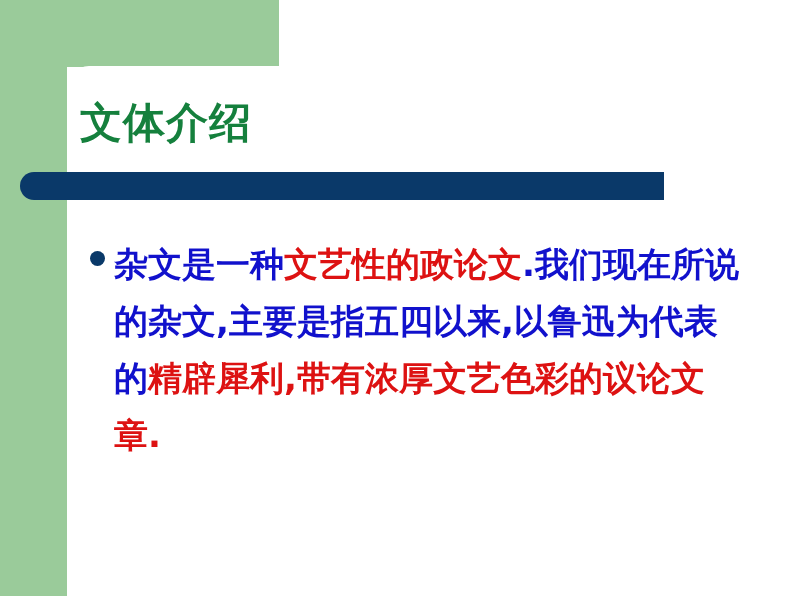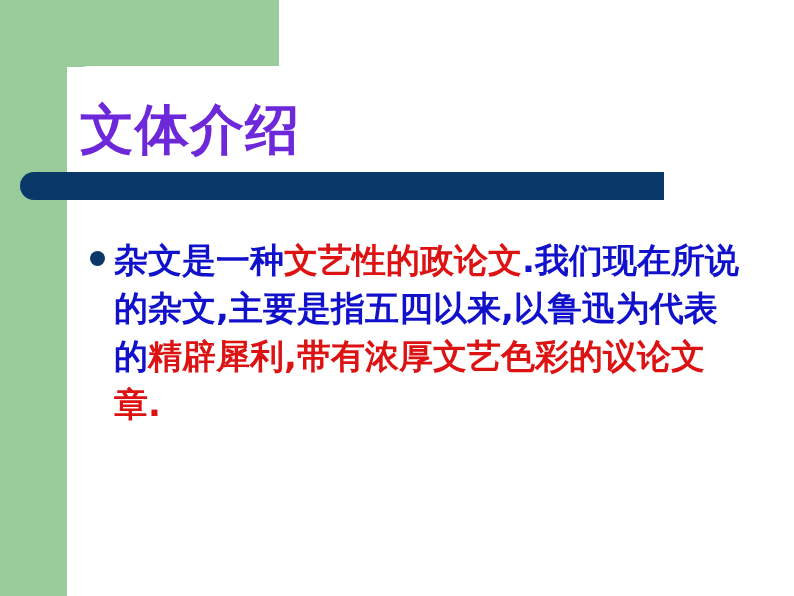--- a/index.html
+++ b/index.html
@@ -46,24 +46,24 @@
     height: 530px;
     background: #ffffff;
     border-top-left-radius: 22px;
   }
 
   
   .title {
     position: absolute;
     left: 80px;
     top: 100px;
-    font-size: 54px;
+    font-size: 42px;
     line-height: 1.1;
     font-weight: bold;
-    color: #6d28d9;
+    color: #15803d;
     letter-spacing: 1px;
     white-space: nowrap;
   }
 
   
   .title-bar {
     position: absolute;
     left: 20px;
     top: 172px;
     width: 644px;
@@ -91,21 +91,21 @@
     width: 15px;
     height: 15px;
     border-radius: 50%;
     background: #0A3969;
     margin-top: 15px;
     margin-right: 9px;
   }
   .bullet-text {
     flex: 1 1 auto;
     font-size: 34px;
-    line-height: 48px;
+    line-height: 57px;
     font-weight: bold;
     letter-spacing: 0px;
     word-break: break-all;
   }
   .seg-blue { color: #1111CC; }
   .seg-red  { color: #DD1212; }
 </style>
 </head>
 <body>
 

